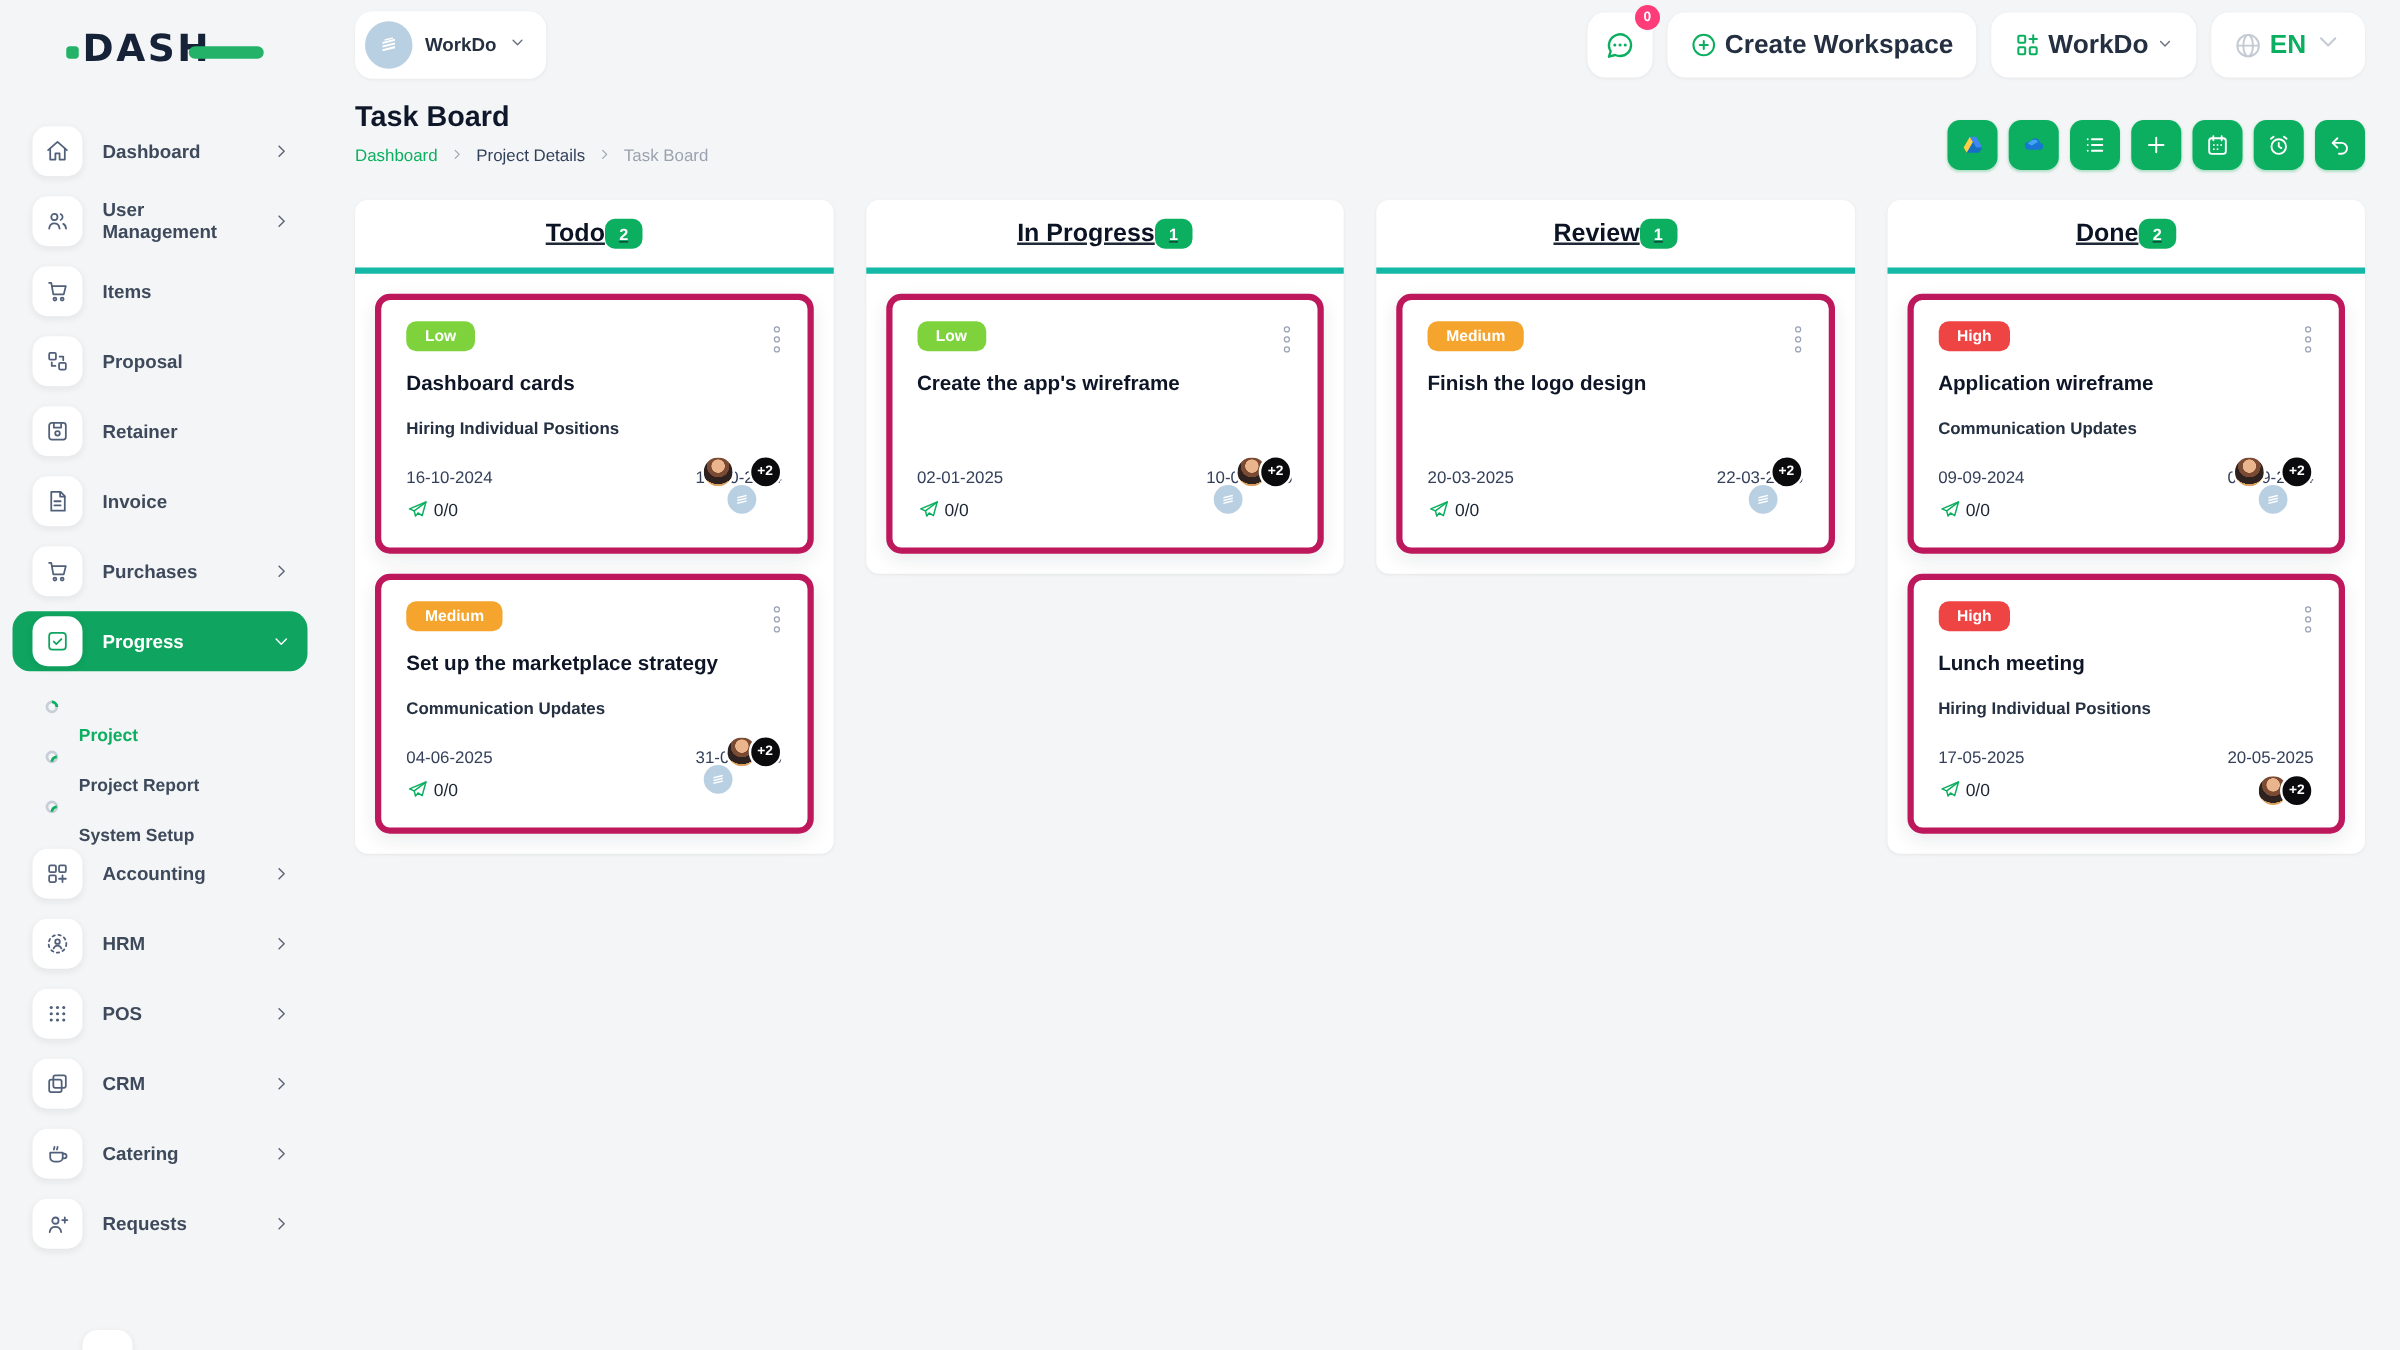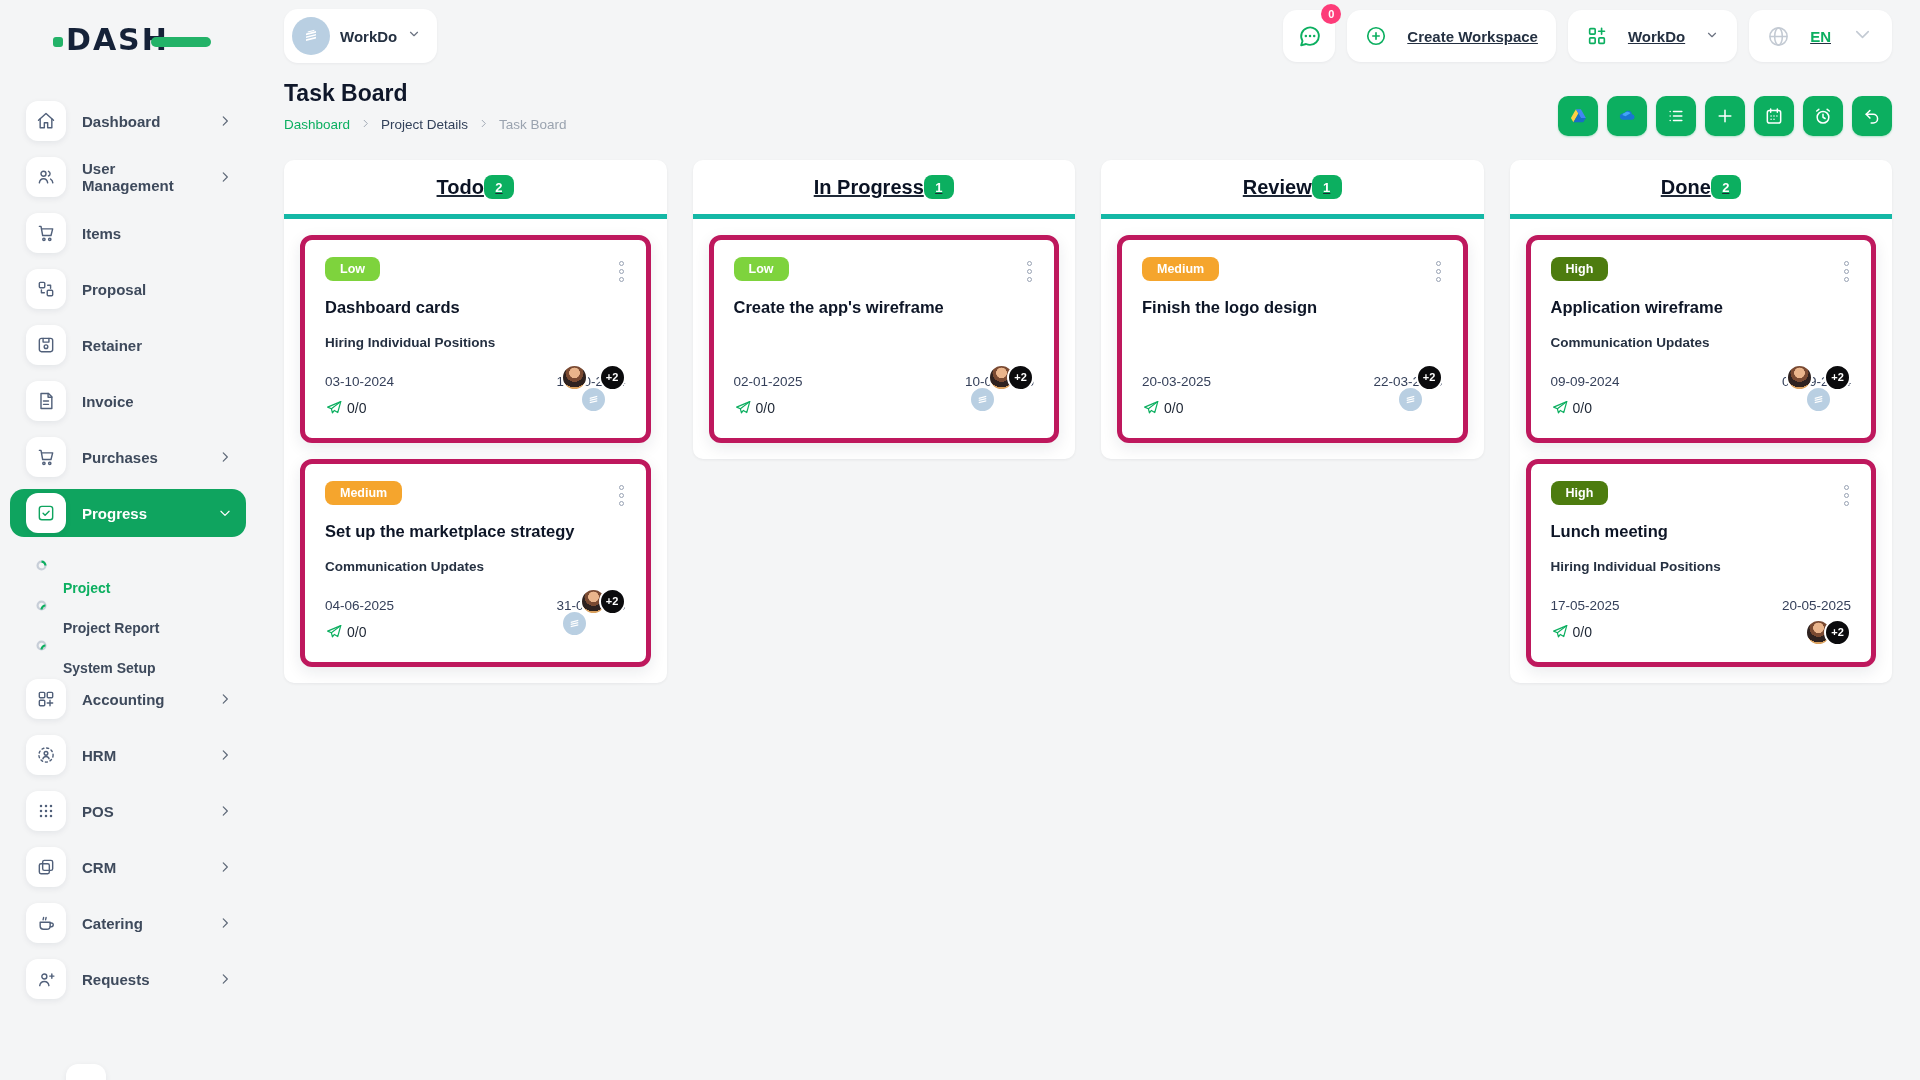--- a/index.html
+++ b/index.html
@@ -35,21 +35,21 @@
   .topbar { position:absolute; left:260px; top:0; right:0; height:72px; display:flex; align-items:center; }
   .pill { background:#fff; border-radius:14px; box-shadow:0 1px 3px rgba(16,24,40,.05); display:flex; align-items:center; cursor:pointer; }
   .ws-pill { margin-left:24px; height:54px; padding:0 16px 0 8px; gap:10px; }
   .ws-logo { width:38px; height:38px; border-radius:50%; background:#b9cfe2; display:flex; align-items:center; justify-content:center; }
   .ws-name { font-size:15px; font-weight:600; color:#243041; }
   .chev-down svg { width:14px; height:14px; stroke:#6b7280; fill:none; stroke-width:2; stroke-linecap:round; stroke-linejoin:round; }
   .topbar-right { margin-left:auto; margin-right:28px; display:flex; align-items:center; gap:12px; }
   .chat-btn { position:relative; width:52px; height:52px; border-radius:14px; justify-content:center; }
   .chat-btn svg { width:25px; height:25px; stroke:#0caf60; fill:none; stroke-width:1.8; stroke-linecap:round; stroke-linejoin:round; }
   .chat-badge { position:absolute; top:-6px; right:-6px; min-width:20px; height:20px; border-radius:50%; background:#fd3c79; color:#fff; font-size:11px; font-weight:700; display:flex; align-items:center; justify-content:center; }
-  .hdr-btn { height:52px; padding:0 18px; gap:20px; font-size:15px; font-weight:600; color:#243041;text-decoration:underline; }
+  .hdr-btn { height:52px; padding:0 18px; gap:6px; font-size:21px; font-weight:600; color:#243041; }
   .hdr-btn svg.green-ic { width:22px; height:22px; stroke:#0caf60; fill:none; stroke-width:1.8; stroke-linecap:round; stroke-linejoin:round; }
   .globe svg { width:23px; height:23px; stroke:#c3cad3; fill:none; stroke-width:1.6; }
   .lang-code { color:#0caf60; font-weight:700; }
 
   
   .content { position:absolute; left:260px; top:72px; right:0; bottom:0; padding:0 28px 0 24px; }
   .page-head { display:flex; align-items:flex-start; justify-content:space-between; margin-top:8px; }
   .page-title { font-size:23px; font-weight:700; color:#0f172a; }
   .breadcrumb { display:flex; align-items:center; gap:10px; margin-top:10px; font-size:13.5px; }
   .crumb-link { color:#0caf60; cursor:pointer; }
@@ -68,21 +68,21 @@
   .col-title { font-size:20px; font-weight:700; color:#0b1324; }
   .col-count { min-width:30px; height:24px; padding:0 8px; background:#0caf60; border-radius:8px; color:#fff; font-size:13px; font-weight:600; display:flex; align-items:center; justify-content:center; }
   .col-body { padding:16px; }
 
   .card { background:#fff; border:5px solid #be185d; border-radius:12px; box-shadow:0 5px 16px rgba(25,35,55,.09); padding:17px 20px 15px; height:208px; display:flex; flex-direction:column; margin-bottom:16px; cursor:grab; }
   .card:last-child { margin-bottom:0; }
   .card-top { display:flex; align-items:flex-start; justify-content:space-between; }
   .prio { padding:5px 15px; border-radius:8px; color:#fff; font-size:12.5px; font-weight:600; }
   .prio.low { background:#7ed33d; }
   .prio.medium { background:#f5a52d; }
-  .prio.high { background:#4d7c0f; }
+  .prio.high { background:#ef4444; }
   .kebab { display:flex; flex-direction:column; gap:3px; padding:4px 2px; cursor:pointer; }
   .kebab i { width:5px; height:5px; border:1.4px solid #98a2b3; border-radius:50%; }
   .card-title { margin-top:12px; font-size:16.5px; font-weight:700; color:#0d1526; }
   .card-sub { margin-top:18px; font-size:13.5px; font-weight:700; color:#253041; min-height:17px; }
   .card-sp { flex:1; }
   .card-dates { display:flex; justify-content:space-between; font-size:13.5px; font-weight:500; color:#35405a; }
   .card-foot { display:flex; justify-content:space-between; align-items:center; margin-top:4px; height:30px; }
   .prog { display:flex; align-items:center; gap:4px; font-size:14px; color:#1c2533; }
   .prog svg { width:18px; height:18px; stroke:#0caf60; fill:none; stroke-width:1.6; stroke-linecap:round; stroke-linejoin:round; }
   .avstack { display:flex; }
@@ -483,21 +483,21 @@
             <span class="kebab">
                 <i></i>
                 <i></i>
                 <i></i>
               </span>
           </div>
           <div class="card-title">Dashboard cards</div>
           <div class="card-sub">Hiring Individual Positions</div>
           <div class="card-sp"></div>
           <div class="card-dates">
-            <span>03-10-2024</span>
+            <span>16-10-2024</span>
             <span>19-10-2024</span>
           </div>
           <div class="card-foot">
             <span class="prog">
               <svg viewBox="0 0 24 24">
                   <path d="M21 3.5L3.5 10.8l5 2.2 1.4 5.5 2.6-3.3 4.5 2.8z"></path>
                   <path d="M8.5 13l12.5-9.5"></path>
                 </svg>
               <span>0/0</span>
             </span>

